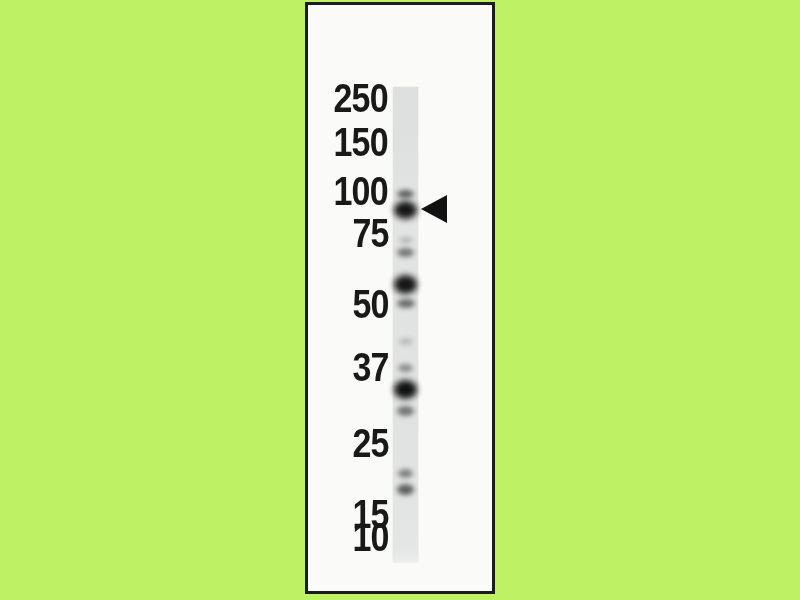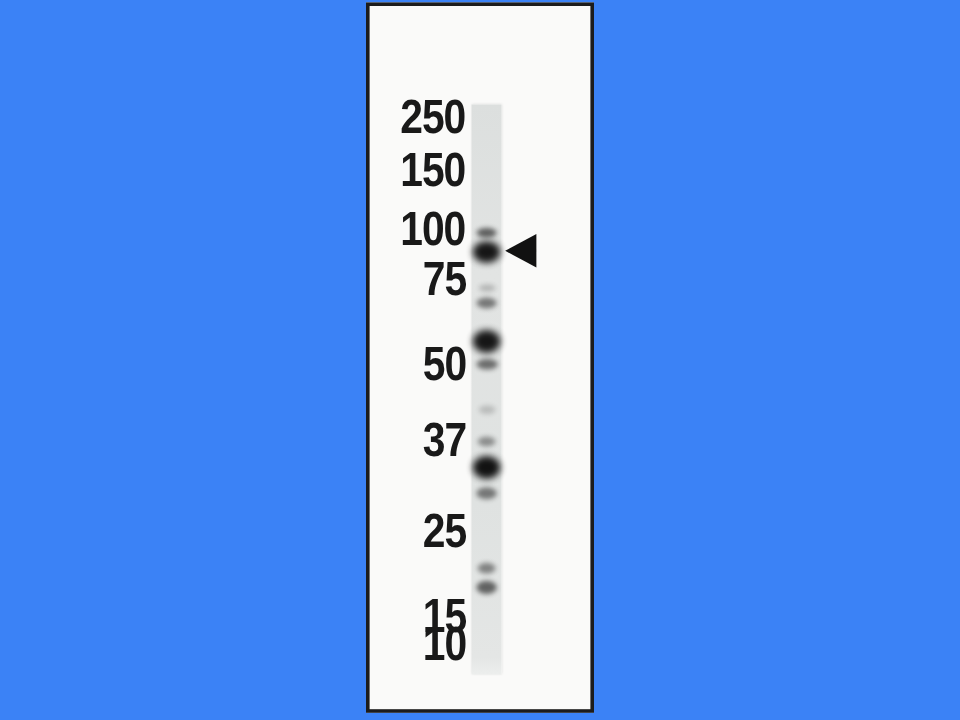--- a/index.html
+++ b/index.html
@@ -4,21 +4,21 @@
 <style>
   html, body {
     margin: 0;
     padding: 0;
     background: #ffffff;
   }
   .stage {
     position: relative;
     width: 800px;
     height: 600px;
-    background: #3b82f6;
+    background: #bef264;
     overflow: hidden;
     font-family: "Liberation Sans", sans-serif;
   }
   .panel {
     position: absolute;
     box-sizing: border-box;
     border-style: solid;
   }
   .lane {
     position: absolute;

